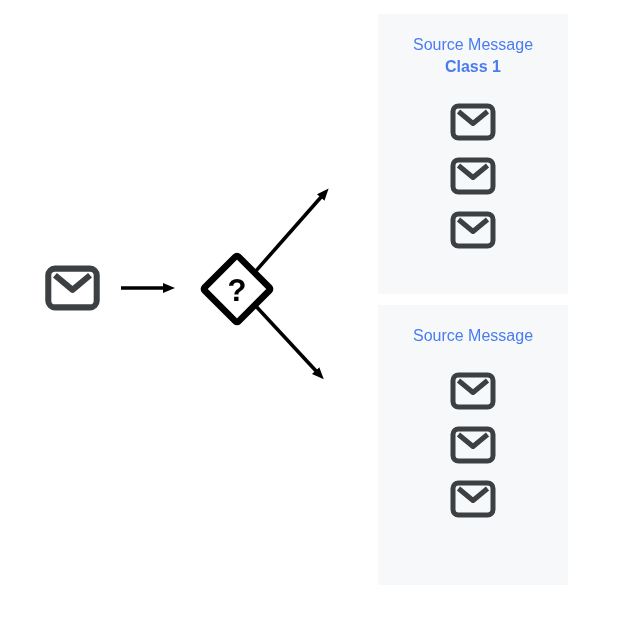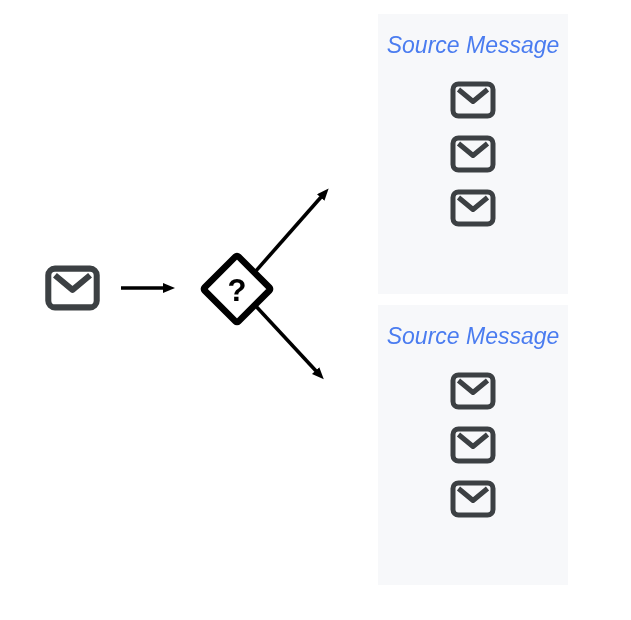--- a/index.html
+++ b/index.html
@@ -41,23 +41,22 @@
     flex-direction: column;
     align-items: center;
     box-sizing: border-box;
     padding-top: 20px;
   }
   .panel.class-1 { top: 14px; }
   .panel.class-n { top: 305px; }
   .panel-title {
     text-align: center;
     color: #4a7cf0;
-    font-size: 23px;
+    font-size: 16px;
     line-height: 22px;
-    font-style: italic;
   }
   .panel-title .line2 { font-weight: bold; }
   .envelope-stack {
     margin-top: 25px;
     display: flex;
     flex-direction: column;
     align-items: center;
     gap: 16px;
   }
   .envelope-stack svg {
@@ -90,20 +89,21 @@
     <line x1="121" y1="288" x2="165" y2="288" stroke="#000000" stroke-width="3.6" marker-end="url(#ah)"></line>
     <line x1="240" y1="289" x2="322" y2="196" stroke="#000000" stroke-width="3.6" marker-end="url(#ah)"></line>
     <line x1="240" y1="289" x2="317" y2="372" stroke="#000000" stroke-width="3.6" marker-end="url(#ah)"></line>
     <rect x="-24" y="-24" width="48" height="48" rx="2" transform="translate(237,289) rotate(45)" fill="#ffffff" stroke="#000000" stroke-width="6.5"></rect>
     <text x="237" y="290" text-anchor="middle" dominant-baseline="central" class="question-mark" fill="#000000">?</text>
   </svg>
 
   <div class="panel class-1">
     <div class="panel-title">
       <div class="line1">Source Message</div>
+      <div class="line2">Class 1</div>
     </div>
     <div class="envelope-stack">
       <svg viewBox="0 0 46 38" fill="none" aria-hidden="true">
         <rect x="3" y="3" width="40" height="32" rx="5.5" stroke="currentColor" stroke-width="5"></rect>
         <path d="M8.5 8.5 L23 20.5 L37.5 8.5" stroke="currentColor" stroke-width="5" stroke-linejoin="round"></path>
       </svg>
       <svg viewBox="0 0 46 38" fill="none" aria-hidden="true">
         <rect x="3" y="3" width="40" height="32" rx="5.5" stroke="currentColor" stroke-width="5"></rect>
         <path d="M8.5 8.5 L23 20.5 L37.5 8.5" stroke="currentColor" stroke-width="5" stroke-linejoin="round"></path>
       </svg>

